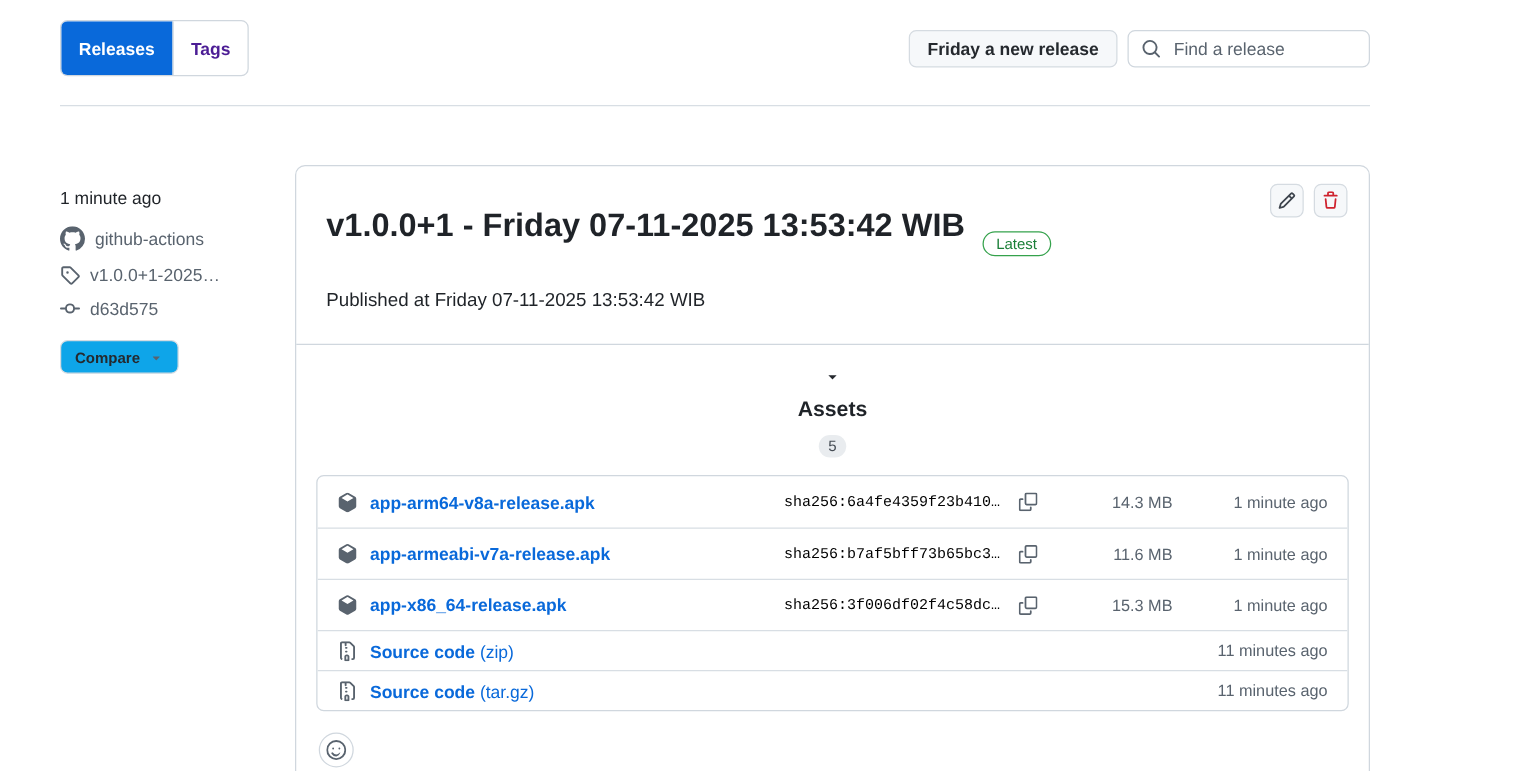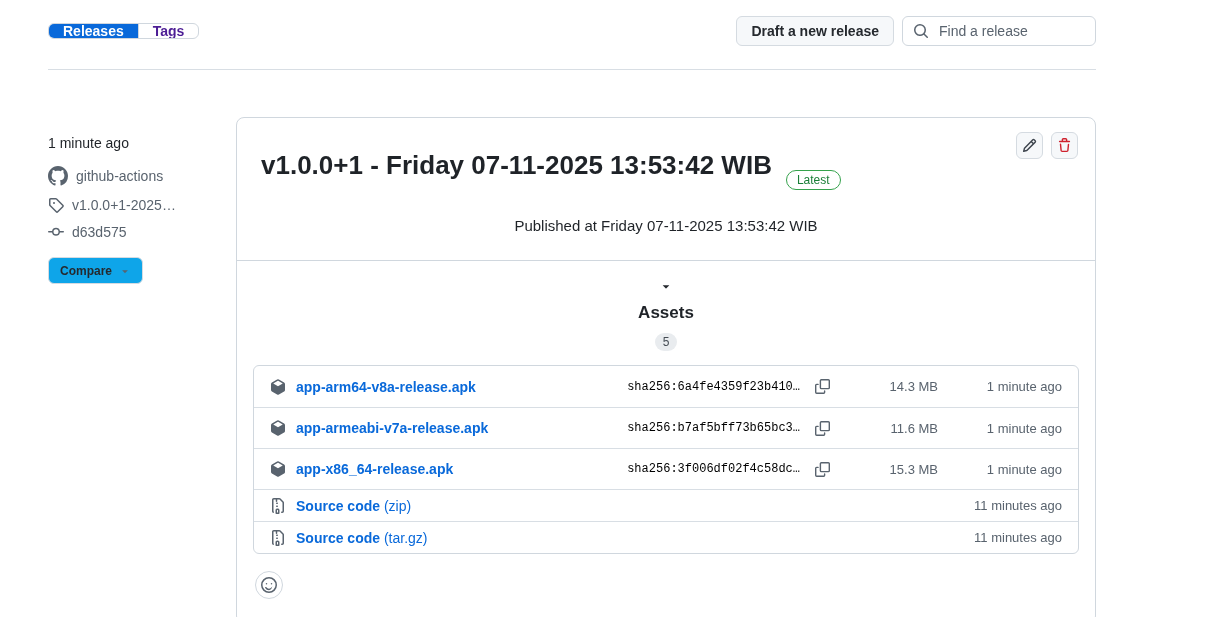--- a/index.html
+++ b/index.html
@@ -6,21 +6,21 @@
   html,body { margin:0; padding:0; }
   body {
     width:1212px; height:617px; background:#ffffff;
     font-family:"Liberation Sans", sans-serif; color:#1f2328;
     overflow:hidden;
   }
   .container { width:1048px; margin-left:48px; }
 
   
   .top-bar { display:flex; justify-content:space-between; align-items:center; padding-top:16px; }
-  .seg { display:flex; border:1px solid #d0d7de; border-radius:6px; overflow:hidden; height:16px; background:#fff; }
+  .seg { display:flex; border:1px solid #d0d7de; border-radius:6px; overflow:hidden; height:45px; background:#fff; }
   .seg-item { padding:0 14px; font-size:14px; font-weight:700; display:flex; align-items:center; cursor:pointer; color:#4c1d95; }
   .seg-item.active { background:#0969da; color:#ffffff; }
   .seg-item + .seg-item { border-left:1px solid #d0d7de; }
 
   .right-controls { display:flex; gap:8px; align-items:center; }
   .btn {
     background:#f6f8fa; border:1px solid #d5dbe1; border-radius:6px;
     font-size:14px; font-weight:700; color:#25292e; padding:0 14px; height:30px;
     display:flex; align-items:center; cursor:pointer; font-family:inherit;
   }
@@ -53,21 +53,21 @@
     border:1px solid #35a24c; color:#1a7f37; border-radius:999px;
     padding:3px 10px; font-size:12px; font-weight:500; line-height:1; flex:none;margin-top:30px;
   }
   .header-actions { position:absolute; top:14px; right:17px; display:flex; gap:8px; }
   .icon-btn {
     width:27px; height:27px; display:flex; align-items:center; justify-content:center;
     background:#f6f8fa; border:1px solid #d5dbe1; border-radius:6px; cursor:pointer; padding:0;
   }
   .icon-btn.edit svg { fill:#3d444d; }
   .icon-btn.delete svg { fill:#cf222e; }
-  .published { margin-top:27px; font-size:15px; color:#1f2328;text-align:center; }
+  .published { margin-top:27px; font-size:15px; color:#1f2328; }
 
   
   .assets-section { padding:14px 16px 24px; }
   .assets-header { display:flex; align-items:center; gap:10px; padding:4px 10px; cursor:pointer;flex-direction:column; }
   .assets-caret { fill:#25292e; }
   .assets-label { font-size:17px; font-weight:700; color:#1f2328; }
   .assets-count { background:#e9ecef; border-radius:999px; padding:2px 8px; font-size:12px; color:#454c54; font-weight:500; }
 
   .assets-box { margin-top:10px; border:1px solid #d0d7de; border-radius:6px; overflow:hidden; background:#fff; }
   .asset-row { display:flex; align-items:center; padding:0 16px; }
@@ -95,21 +95,21 @@
 <body>
 
 <div class="container">
 
   <div class="top-bar">
     <div class="seg">
       <div class="seg-item active">Releases</div>
       <div class="seg-item">Tags</div>
     </div>
     <div class="right-controls">
-      <button class="btn">Draft a new release</button>
+      <button class="btn">Friday a new release</button>
       <div class="search">
         <svg width="16" height="16" viewBox="0 0 16 16" fill="#59636e">
             <path d="M10.68 11.74a6 6 0 0 1-7.922-8.982 6 6 0 0 1 8.982 7.922l3.04 3.04a.749.749 0 0 1-.326 1.275.749.749 0 0 1-.734-.215ZM11.5 7a4.499 4.499 0 1 0-8.997 0A4.499 4.499 0 0 0 11.5 7Z"></path>
           </svg>
         <input type="text" placeholder="Find a release" style="">
       </div>
     </div>
   </div>
 
   <hr class="top-divider">

